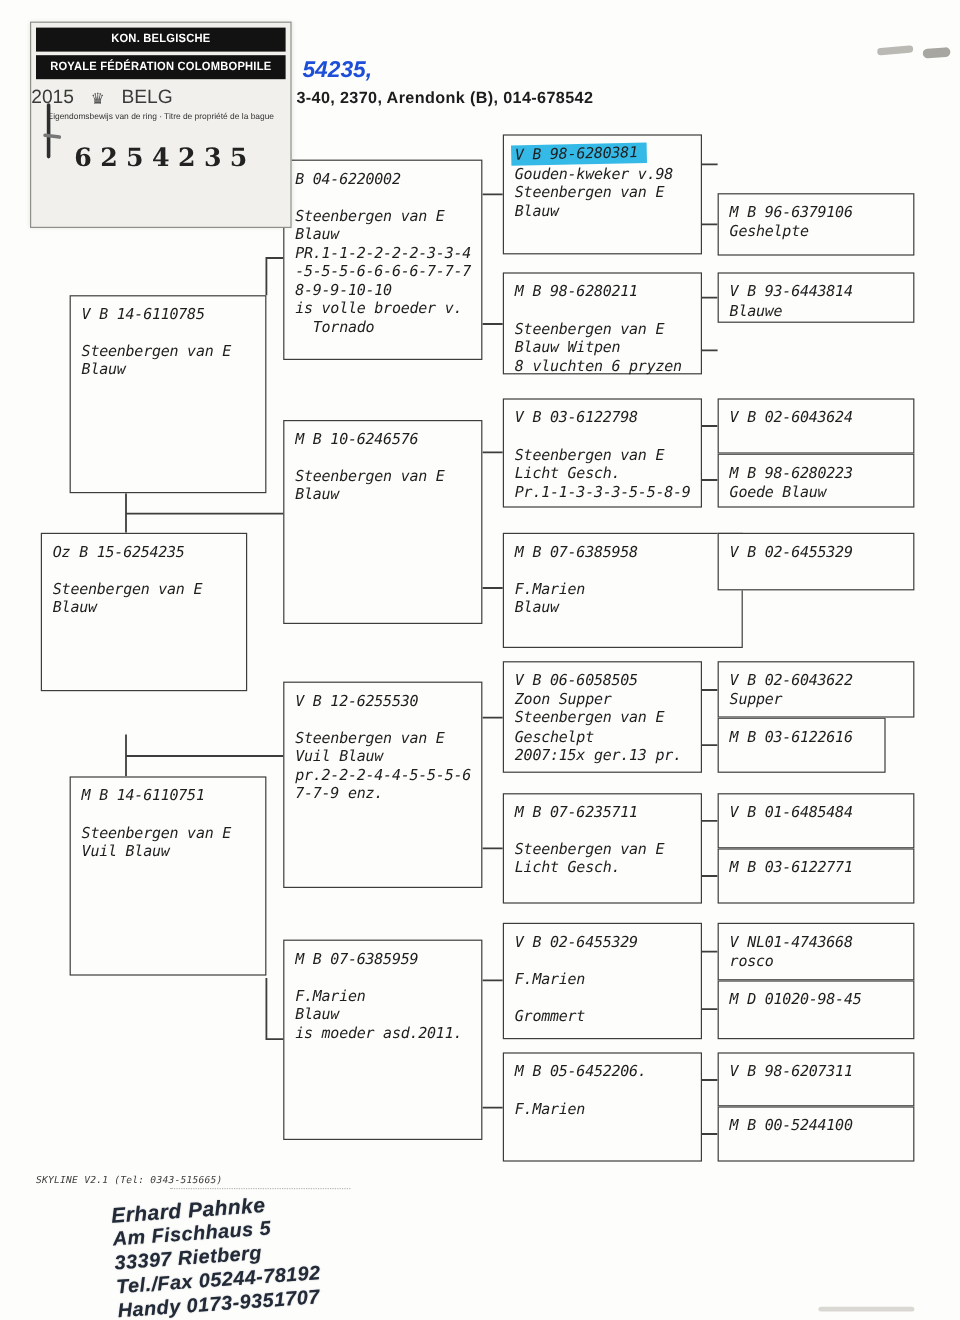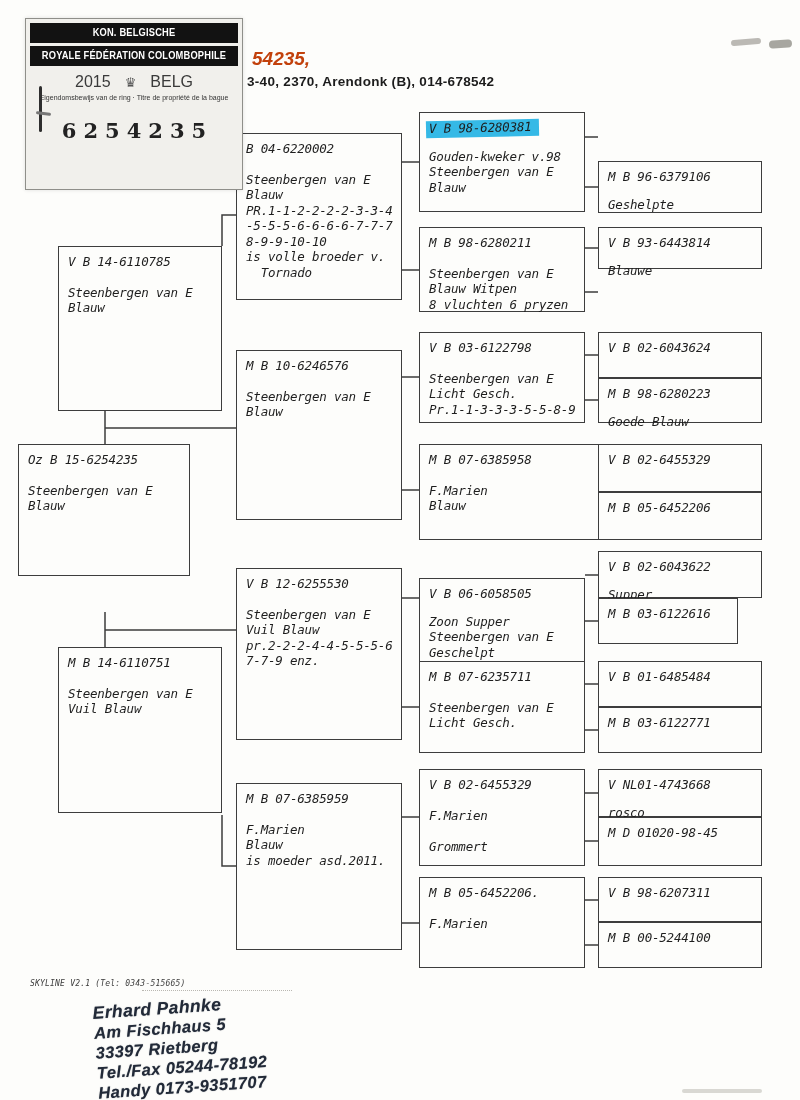--- a/index.html
+++ b/index.html
@@ -5,46 +5,46 @@
   html,body{margin:0;padding:0;background:#e9e9e6;}
   .page{position:relative;width:800px;height:1100px;background:#fdfdfb;overflow:hidden;
         font-family:"DejaVu Sans Mono",monospace;color:#1e1e1e;}
   svg.connectors{position:absolute;left:0;top:0;z-index:1;}
 
   
   .pbox{position:absolute;border:1.5px solid #3d3d3d;background:#fdfdfb;z-index:2;
         padding:7px 2px 4px 9px;box-sizing:border-box;font-style:italic;
         font-size:12.5px;line-height:15.5px;letter-spacing:-0.2px;}
   .pbox .ring{white-space:pre;}
-  .pbox .desc{white-space:pre;margin-top:12px;}
+  .pbox .desc{white-space:pre;margin-top:0;}
   .pbox .desc.gap{margin-top:15px;}
   .hl{display:inline-block;background:#35b9e6;padding:0 7px 1px 3px;margin:-1px 0 0 -3px;
       transform:rotate(-1.2deg);}
 
   
   .stamp{position:absolute;left:25px;top:18px;width:216px;height:170px;background:#f1f0ec;
          border:1px solid #8f8f8a;z-index:5;box-shadow:0 0 4px rgba(0,0,0,.12);}
   .fedbar{margin:4px 4px 0 4px;height:20px;background:#121212;color:#fff;text-align:center;
           font:bold 10px/20px "Liberation Sans",sans-serif;overflow:hidden;}
   .fedbar span{display:inline-block;transform:scaleX(.93);transform-origin:center;letter-spacing:.2px;}
   .fedbar+.fedbar{margin-top:3px;}
-  .yearrow{display:flex;justify-content:center;align-items:center;gap:14px;margin-top:7px;
+  .yearrow{display:flex;align-items:center;gap:14px;margin-top:7px;
            font:16px "Liberation Sans",sans-serif;color:#3a3a3a;}
   .crown{font-size:13px;color:#555;}
   .ownsub{text-align:center;font:7px "Liberation Sans",sans-serif;color:#333;margin-top:3px;}
   .bignum{margin-top:17px;text-align:center;font-family:"DejaVu Serif",serif;font-weight:bold;
           font-size:21px;letter-spacing:7px;padding-left:7px;color:#222;}
   .penmark-v{position:absolute;left:39px;top:86px;width:3px;height:46px;background:#2e2e2e;
              border-radius:2px;z-index:6;}
   .penmark-d{position:absolute;left:36px;top:112px;width:15px;height:3px;background:#777;
              border-radius:2px;transform:rotate(7deg);z-index:6;}
 
   
   .hdr-title{position:absolute;left:252px;top:48px;font:bold italic 19px "Liberation Sans",sans-serif;
-             font-style:italic;color:#c2410c;z-index:4;}
+             font-style:italic;color:#1d4ed8;z-index:4;}
   .hdr-addr{position:absolute;left:247px;top:74px;font:bold 13.5px "Liberation Sans",sans-serif;
             letter-spacing:.3px;color:#1c1c1c;z-index:4;}
 
   
   .smudge1{position:absolute;left:731px;top:39px;width:30px;height:6px;background:#aaa8a2;
            border-radius:3px;transform:rotate(-5deg);opacity:.8;}
   .smudge2{position:absolute;left:769px;top:40px;width:23px;height:8px;background:#98968f;
            border-radius:4px;transform:rotate(-4deg);opacity:.85;}
   .tickmark{position:absolute;left:503px;top:900px;width:2px;height:9px;background:#555;
             transform:rotate(25deg);}
@@ -70,21 +70,21 @@
       M402 162 H419 M402 270 H419 M402 377 H419 M402 490 H419
       M402 598 H419 M402 707 H419 M402 817 H419 M402 923 H419
       M585 137 H598 M585 187 H598 M585 248 H598 M585 292 H598
       M585 355 H598 M585 400 H598 M585 468 H598 M585 516 H598
       M585 575 H598 M585 621 H598 M585 684 H598 M585 730 H598
       M585 793 H598 M585 841 H598 M585 900 H598 M585 945 H598
       M222 246 V215 H237 M105 411 V444 M105 428 H237
       M105 612 V647 M105 630 H237 M222 815 V866 H237"></path>
   </svg>
 
-  <div class="pbox" style="left:18px;top:444px;width:172px;height:132px">
+  <div class="pbox" style="left:34px;top:444px;width:172px;height:132px">
     <div class="ring">Oz B 15-6254235</div>
     <div class="desc gap">Steenbergen van E
 Blauw</div>
   </div>
 
   <div class="pbox" style="left:58px;top:246px;width:164px;height:165px">
     <div class="ring">V B 14-6110785</div>
     <div class="desc gap">Steenbergen van E
 Blauw</div>
   </div>
@@ -139,21 +139,21 @@
     <div class="ring">V B 03-6122798</div>
     <div class="desc gap">Steenbergen van E
 Licht Gesch.
 Pr.1-1-3-3-3-5-5-8-9</div>
   </div>
   <div class="pbox" style="left:419px;top:444px;width:200px;height:96px">
     <div class="ring">M B 07-6385958</div>
     <div class="desc gap">F.Marien
 Blauw</div>
   </div>
-  <div class="pbox" style="left:419px;top:578px;width:166px;height:93px">
+  <div class="pbox" style="left:419px;top:551px;width:166px;height:93px">
     <div class="ring">V B 06-6058505</div>
     <div class="desc">Zoon Supper
 Steenbergen van E
 Geschelpt
 2007:15x ger.13 pr.</div>
   </div>
   <div class="pbox" style="left:419px;top:661px;width:166px;height:92px">
     <div class="ring">M B 07-6235711</div>
     <div class="desc gap">Steenbergen van E
 Licht Gesch.</div>
@@ -180,24 +180,20 @@
   <div class="pbox" style="left:598px;top:332px;width:164px;height:46px">
     <div class="ring">V B 02-6043624</div>
     <div class="desc"></div>
   </div>
   <div class="pbox" style="left:598px;top:378px;width:164px;height:45px">
     <div class="ring">M B 98-6280223</div>
     <div class="desc">Goede Blauw</div>
   </div>
   <div class="pbox" style="left:598px;top:444px;width:164px;height:48px">
     <div class="ring">V B 02-6455329</div>
-    <div class="desc"></div>
-  </div>
-  <div class="pbox" style="left:598px;top:492px;width:164px;height:48px">
-    <div class="ring">M B 05-6452206</div>
     <div class="desc"></div>
   </div>
   <div class="pbox" style="left:598px;top:551px;width:164px;height:47px">
     <div class="ring">V B 02-6043622</div>
     <div class="desc">Supper</div>
   </div>
   <div class="pbox" style="left:598px;top:598px;width:140px;height:46px">
     <div class="ring">M B 03-6122616</div>
     <div class="desc"></div>
   </div>

